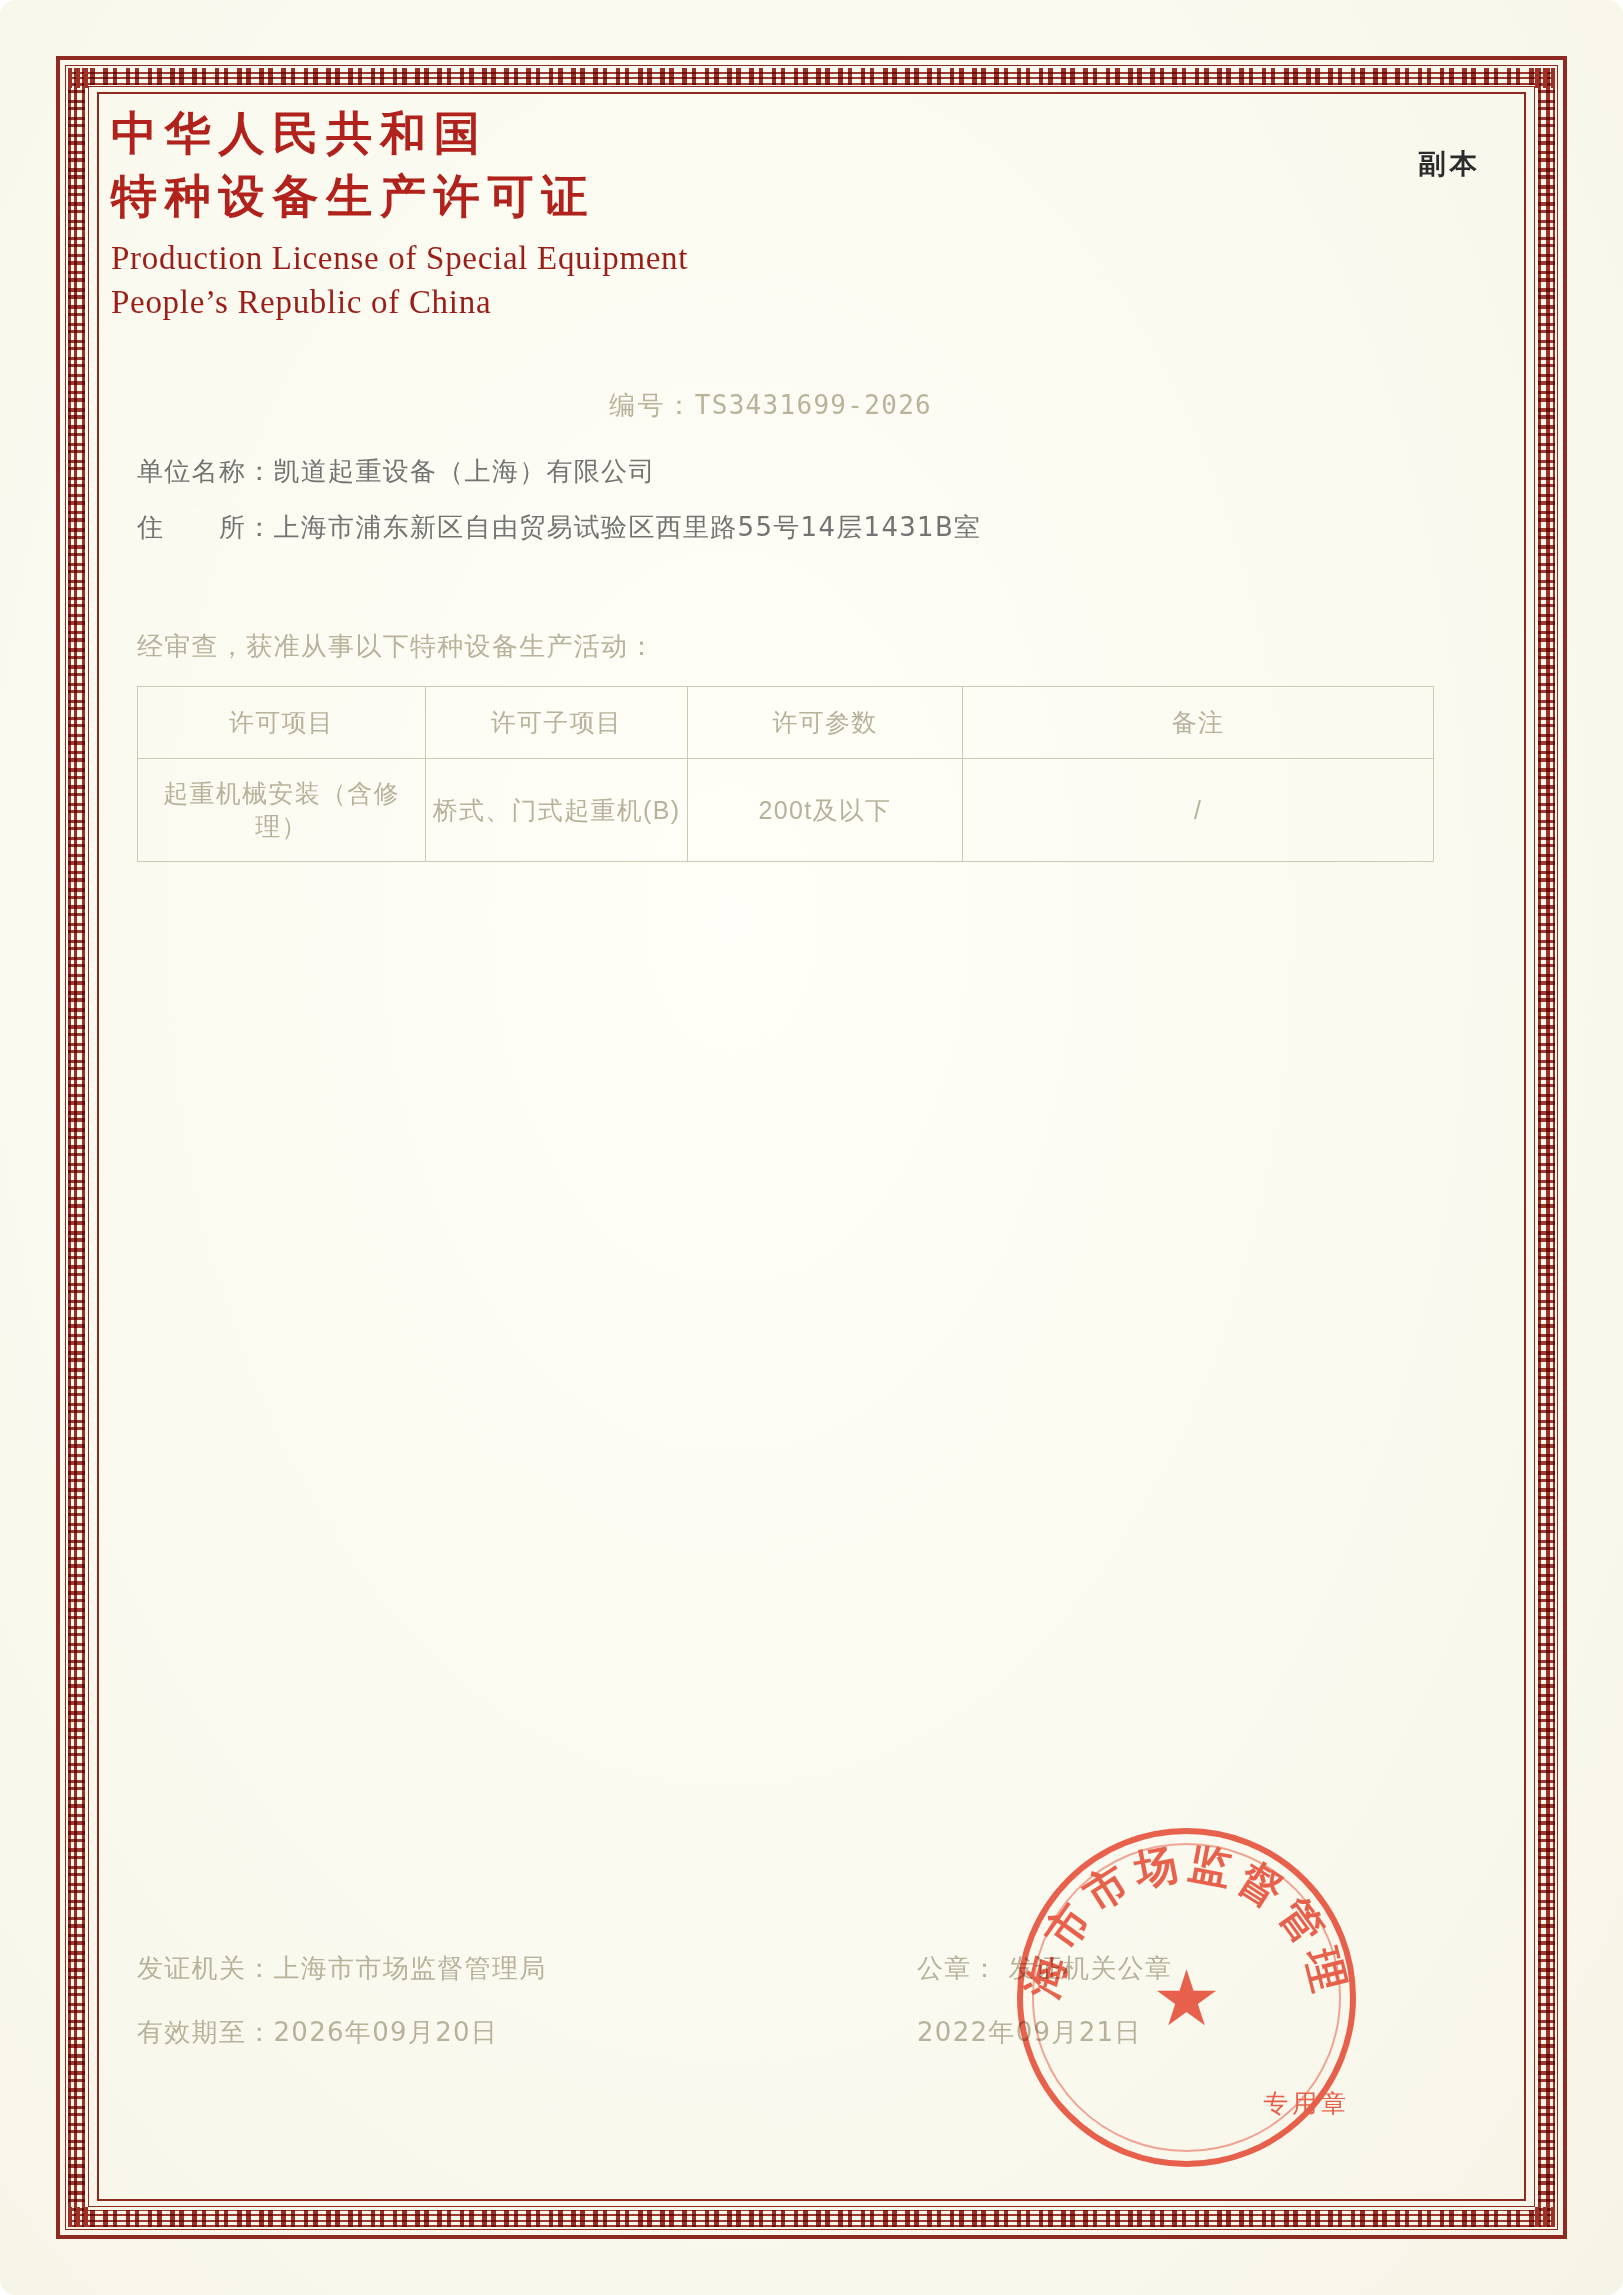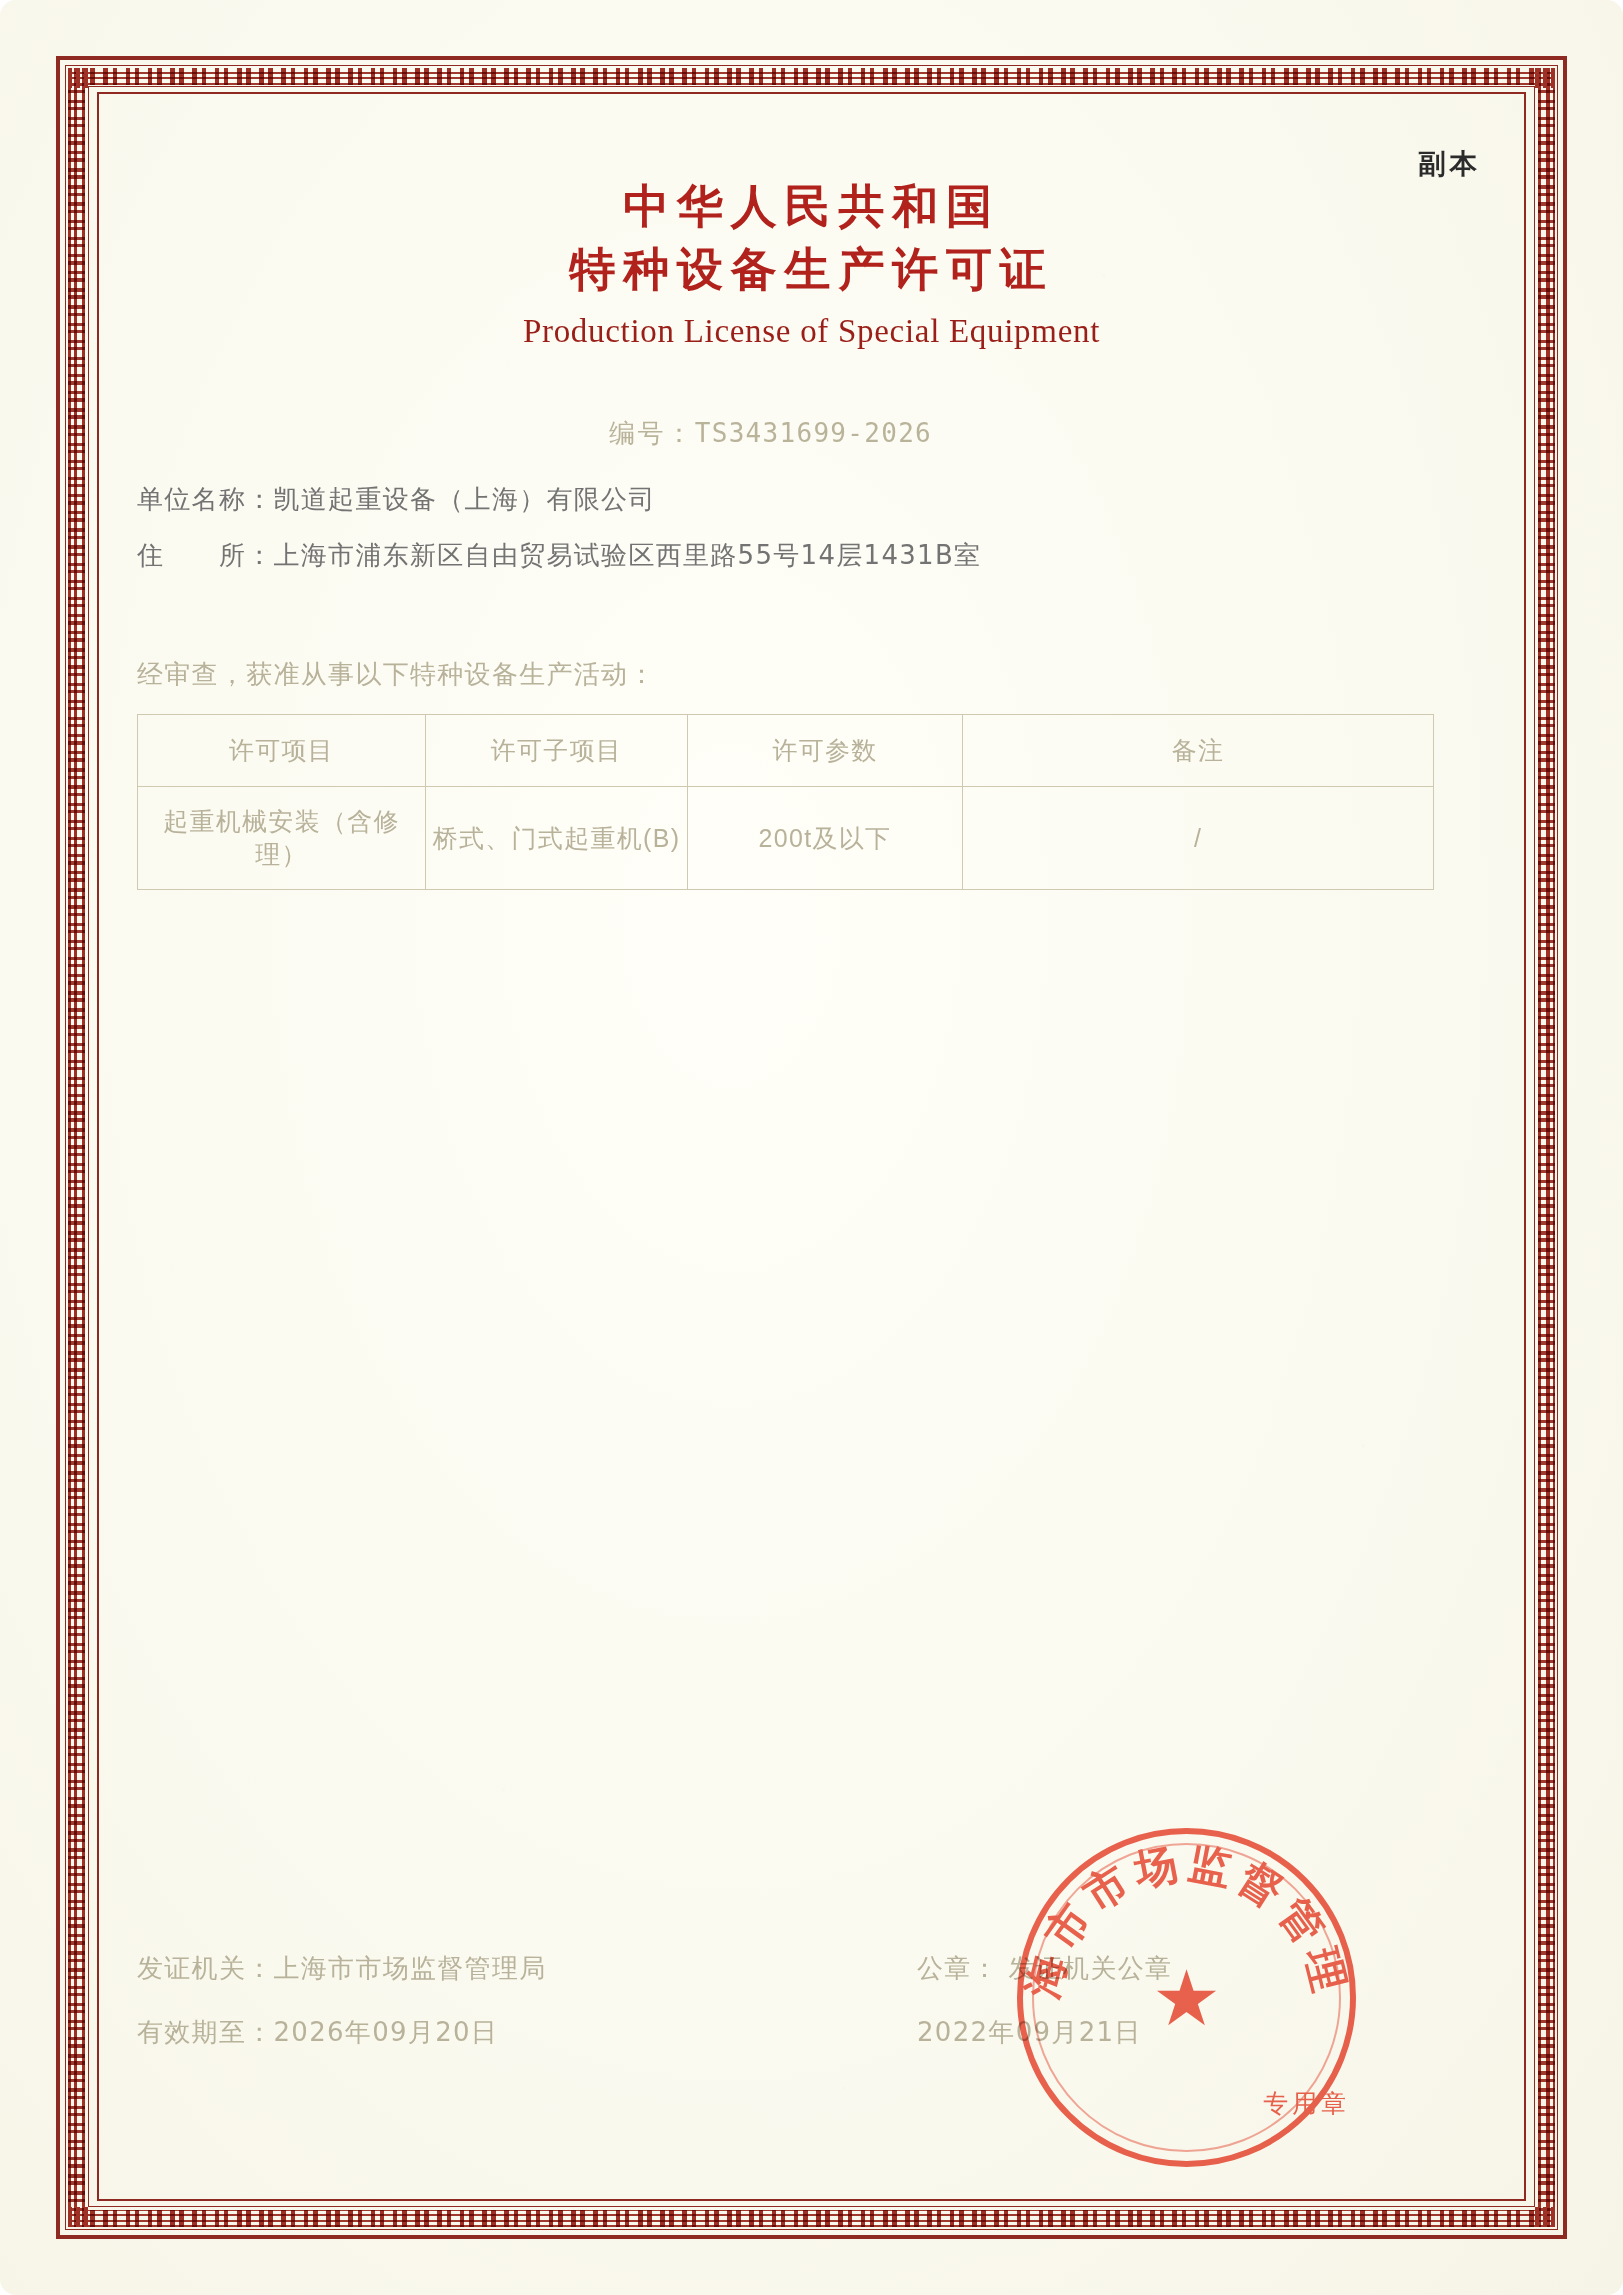--- a/index.html
+++ b/index.html
@@ -110,22 +110,21 @@
     position: absolute;
     right: 31px;
     top: 41px;
     font-family: "DejaVu Sans", sans-serif;
     font-size: 27.5px;
     letter-spacing: 3.9px;
     color: #2b2b2b;
     font-weight: 700;
   }
   .titles {
-    margin-top: 73px;
-    text-align: center;
+    text-align: left;
   }
   .t-cn1, .t-cn2 {
     color: #b0221b;
     font-family: "DejaVu Sans", sans-serif;
     font-weight: 700;
     letter-spacing: 7.8px;
   }
   .t-cn1 { font-size: 46px; line-height: 1.22; }
   .t-cn2 { font-size: 46px; line-height: 1.22; margin-top: 6.5px; }
   .t-en1, .t-en2 {
@@ -303,20 +302,21 @@
   <div class="corner br"></div>
 
   <div class="content">
 
     <div class="copy-mark">副本</div>
 
     <div class="titles">
       <div class="t-cn1">中华人民共和国</div>
       <div class="t-cn2">特种设备生产许可证</div>
       <div class="t-en1">Production License of Special Equipment</div>
+      <div class="t-en2">People’s Republic of China</div>
     </div>
 
     <div class="serial">
       <span>编号：</span><span class="num">TS3431699-2026</span>
     </div>
 
     <div class="fields">
       <div class="field">
         <span class="lab">单位名称：</span>
         <span class="val">凯道起重设备（上海）有限公司</span>

